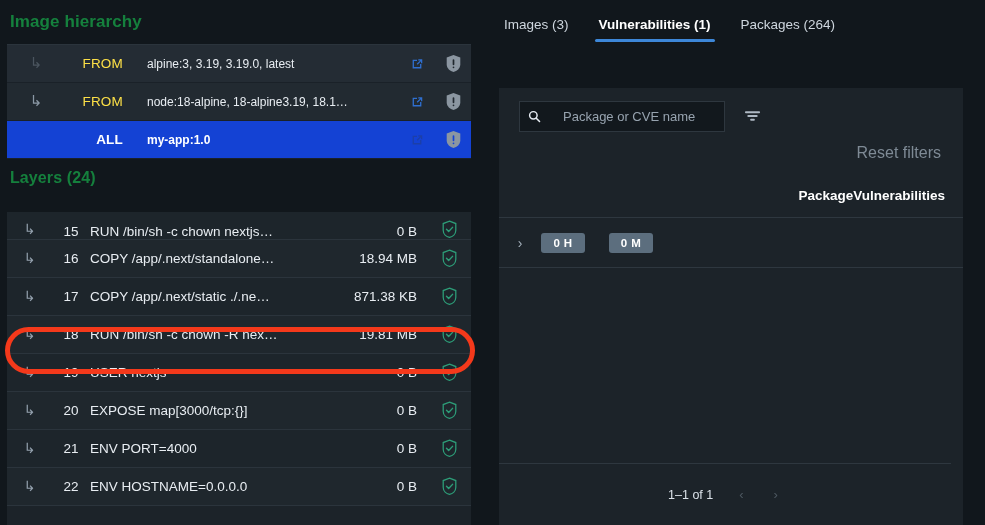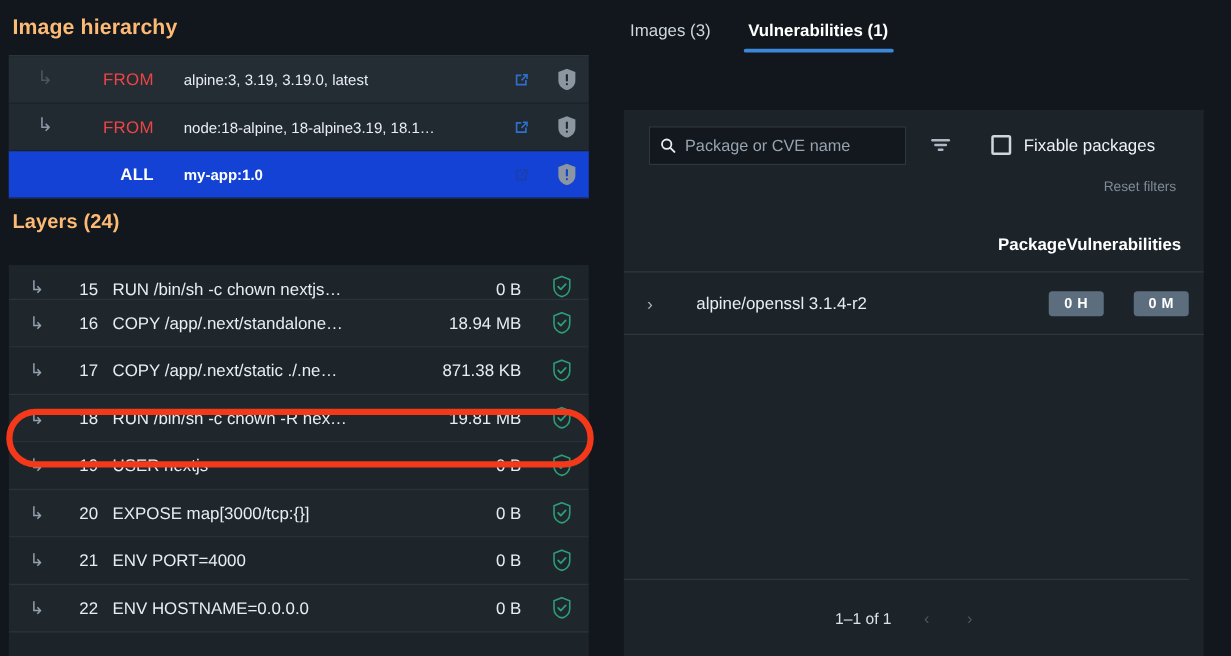--- a/index.html
+++ b/index.html
@@ -10,21 +10,21 @@
     overflow: hidden;
   }
   .root { position: relative; width: 985px; height: 525px; background: #11171c; }
 
   
   .left-pane {
     position: absolute; left: 0; top: 0; width: 478px; height: 525px;
     background: #11171c; overflow: hidden;
   }
   .pane-title {
-    color: #fdba74; font-size: 17px; font-weight: bold;
+    color: #15803d; font-size: 17px; font-weight: bold;
     padding: 12px 0 0 10px; letter-spacing: .1px;
   }
   .pane-title.layers { font-size: 16px; padding-top: 10px; }
 
   .hier-list {
     margin: 12px 7px 0 7px;
     border-top: 1px solid #2b343c;
     background: #1c2329;
   }
   .hier-row {
@@ -33,21 +33,21 @@
     position: relative;
   }
   .hier-row.alt { background: #222a31; }
   .hier-row.selected { background: #1442d4; }
   .hier-arrow {
     width: 58px; text-align: center; color: #8b98a5;
     font-size: 15px; line-height: 1; padding-bottom: 2px;
   }
   .hier-arrow.dim { color: #4b555f; }
   .hier-kw {
-    width: 62px; color: #ef4444; font-size: 13.5px; text-align: right;
+    width: 62px; color: #fde047; font-size: 13.5px; text-align: right;
     padding-right: 4px; letter-spacing: .2px;
   }
   .hier-row.selected .hier-kw { font-weight: bold; color: #ffffff; }
   .hier-name {
     flex: 1; color: #e8edf2; font-size: 12px; padding-left: 20px;
     white-space: nowrap; overflow: hidden; text-overflow: ellipsis;
   }
   .hier-row.selected .hier-name { font-weight: bold; color: #ffffff; }
   .icon-cell { width: 36px; display: flex; align-items: center; justify-content: center; }
 
@@ -97,32 +97,32 @@
     display: inline-flex; align-items: center; gap: 5px; cursor: pointer;
   }
 
   .card {
     position: absolute; left: 21px; top: 88px; width: 464px; height: 437px;
     background: #1c2329;
   }
   .filter-bar { display: flex; align-items: center; height: 56px; padding: 0 0 0 20px; gap: 14px; }
   .search-box {
     width: 206px; height: 31px; background: #12181d; border: 1px solid #2e373f;
-    display: flex; align-items: center; padding: 0 8px; gap: 7px;
+    display: flex; align-items: center; padding: 0 8px; gap: 22px;
   }
   .search-text { color: #97a3af; font-size: 13px; }
   .filter-icon-btn { width: 26px; display: flex; align-items: center; justify-content: center; cursor: pointer; }
   .fix-group { display: flex; align-items: center; gap: 10px; margin-left: 14px; cursor: pointer; }
   .checkbox {
     width: 16px; height: 16px; border: 2px solid #cfd7df; border-radius: 2px; background: transparent;
   }
   .fix-label { color: #eef2f6; font-size: 13.5px; }
 
   .reset-row { display: flex; justify-content: flex-end; padding: 0 22px 0 0; height: 30px; }
-  .reset-link { color: #7e8a95; font-size: 11px; cursor: pointer; }
+  .reset-link { color: #7e8a95; font-size: 16px; cursor: pointer; }
 
   .tbl-head {
     display: flex; align-items: center; height: 44px;
     border-bottom: 1px solid #2e373f; padding: 0 18px 0 0;
   }
   .th-pkg { color: #ffffff; font-size: 13.5px; font-weight: bold; padding-left: 58px; flex: 1; text-align: right; }
   .th-vuln { color: #ffffff; font-size: 13.5px; font-weight: bold; }
 
   .tbl-row {
     display: flex; align-items: center; height: 50px;
@@ -327,20 +327,21 @@
     </div>
   </div>
 
   <div class="highlight-oval"></div>
 
   <div class="right-pane">
 
     <div class="tabs">
       <div class="tab">Images (3)</div>
       <div class="tab active">Vulnerabilities (1)</div>
+      <div class="tab">Packages (264)</div>
     </div>
 
 
     <div class="card">
 
       <div class="filter-bar">
         <div class="search-box">
           <span>
             <svg width="13" height="13" viewBox="0 0 16 16">
                 <circle cx="6.6" cy="6.6" r="4.6" fill="none" stroke="#e6ecf2" stroke-width="1.8"></circle>
@@ -351,40 +352,35 @@
         </div>
 
         <div class="filter-icon-btn">
           <svg width="17" height="14" viewBox="0 0 18 14">
             <rect x="1" y="2" width="16" height="2" rx="1" fill="#aeb9c4"></rect>
             <rect x="3.5" y="6" width="11" height="2" rx="1" fill="#aeb9c4"></rect>
             <rect x="6.5" y="10" width="5" height="2" rx="1" fill="#aeb9c4"></rect>
           </svg>
         </div>
 
-        <div class="fix-group">
-          <span class="checkbox"></span>
-          <span class="fix-label">Fixable packages</span>
-        </div>
       </div>
 
       <div class="reset-row">
         <span class="reset-link">Reset filters</span>
       </div>
 
       <div class="tbl-head">
         <span class="th-pkg">Package</span>
         <span class="th-vuln">Vulnerabilities</span>
       </div>
 
       <div class="tbl-row">
         <span class="expand-cell">
           <span class="chevron">›</span>
         </span>
-        <span class="pkg-name">alpine/openssl 3.1.4-r2</span>
         <span class="badges">
           <span class="badge">0 H</span>
           <span class="badge">0 M</span>
         </span>
       </div>
 
       <div class="pager">
         <span class="pager-text">1–1 of 1</span>
         <span class="pager-btn">‹</span>
         <span class="pager-btn">›</span>

